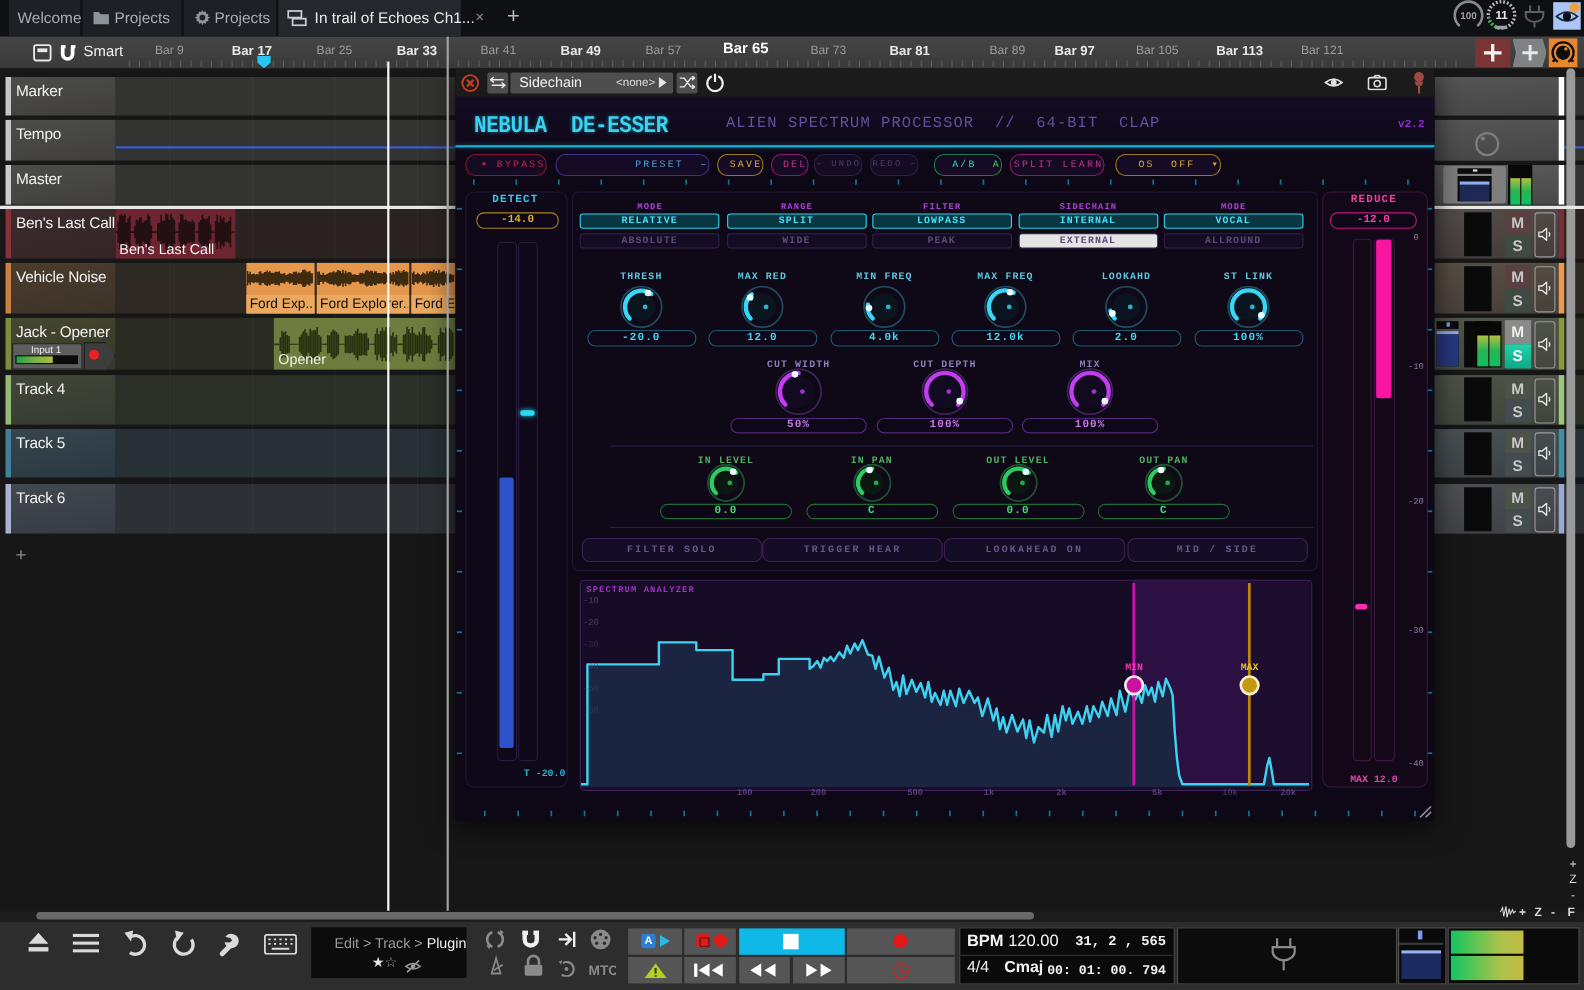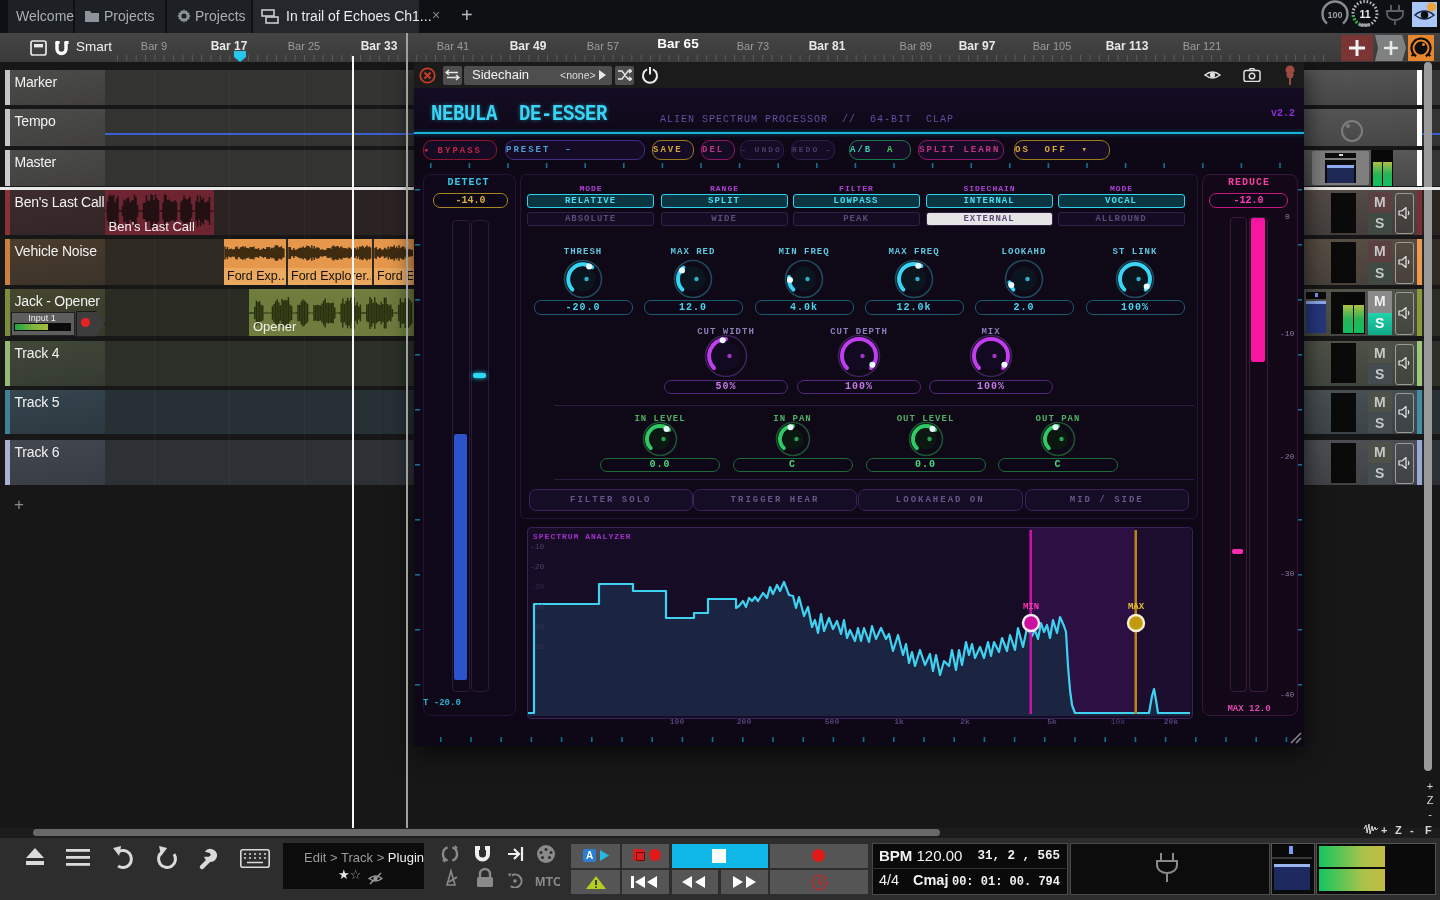--- a/index.html
+++ b/index.html
@@ -1,19 +1,19 @@
 <!DOCTYPE html>
 <html><head><meta charset="utf-8"><title>w</title><style>
 html,body{margin:0;padding:0;background:#000}
 #app{position:relative;width:1440px;height:900px;background:#161616;overflow:hidden;font-family:"Liberation Sans",sans-serif}
 .abs{position:absolute}
 .mono{font-family:"Liberation Mono",monospace}
 .vb{position:absolute;border-radius:7px;background:#0d0717;font-family:"Liberation Mono",monospace;font-weight:bold;text-align:center}
 .mbtn{position:absolute;border-radius:3px;font-family:"Liberation Mono",monospace;font-weight:bold;text-align:center;letter-spacing:1px}
-.abtn{position:absolute;height:18px;line-height:18px;border-radius:9px;background:#150b24;font-family:"Liberation Mono",monospace;font-weight:bold;font-size:9px;text-align:left;letter-spacing:2px}
+.abtn{position:absolute;height:18px;line-height:18px;border-radius:9px;background:#150b24;font-family:"Liberation Mono",monospace;font-weight:normal;font-size:9px;text-align:right;letter-spacing:2px}
 .klbl{position:absolute;font-family:"Liberation Mono",monospace;font-weight:bold;font-size:9px;letter-spacing:1px;text-align:center}
 .hdrtxt{position:absolute;left:4.5px;top:4px;font-size:14px;letter-spacing:-0.2px;color:#f2f2f2;white-space:nowrap;z-index:5}
 .ms{position:absolute;font-weight:bold;font-size:14px;color:#cccccc;text-align:center;font-family:"Liberation Sans",sans-serif}
 </style></head><body>
 <div id="app">
 <div class="abs" style="left:0;top:0;width:1440px;height:33px;background:#0e1013;z-index:30">
       <div class="abs" style="left:8px;top:0;width:65px;height:33px;background:#1d2024">
         <div class="abs" style="left:8px;top:8px;font-size:14px;color:#a8adb5;white-space:nowrap">Welcome</div>
       </div>
       <div class="abs" style="left:75px;top:0;width:90px;height:33px;background:#1d2024">
@@ -428,21 +428,21 @@
           <circle cx="9" cy="8" r="2.8" fill="none" stroke="#e0e0e0" stroke-width="1.4"></circle>
         </svg>
         <svg class="abs" style="left:868px;top:2px" width="16" height="22" viewBox="0 0 16 22">
           <circle cx="8" cy="6" r="4.5" fill="#9c4a42"></circle>
           <path d="M4 10 h8 l-1.5 4 h-5 z" fill="#9c4a42"></path>
           <path d="M8 14 v7" stroke="#9c4a42" stroke-width="2"></path>
         </svg>
       </div>
       <div class="abs" style="left:0;top:26px;width:890px;height:45px;background:linear-gradient(#150d24,#0e0818)"></div>
       <div class="abs mono" style="left:17px;top:40px;font-size:19px;font-weight:bold;letter-spacing:-0.4px;color:#38d4f4;text-shadow:0 0 4px rgba(56,212,244,0.45);transform:scaleY(1.15);transform-origin:left top">NEBULA&nbsp; DE-ESSER</div>
-      <div class="abs mono" style="left:246px;top:52px;font-size:10px;letter-spacing:1px;color:#5f51a0;white-space:nowrap">ALIEN SPECTRUM PROCESSOR&nbsp; //&nbsp; 64-BIT&nbsp; CLAP</div>
+      <div class="abs mono" style="left:246px;top:42px;font-size:14px;letter-spacing:1px;color:#5f51a0;white-space:nowrap">ALIEN SPECTRUM PROCESSOR&nbsp; //&nbsp; 64-BIT&nbsp; CLAP</div>
       <div class="abs mono" style="left:857px;top:46px;font-size:10px;font-weight:bold;color:#8a2fd0">v2.2</div>
       <div class="abs" style="left:0;top:69.5px;width:890px;height:2px;background:#17b2d6;box-shadow:0 0 4px rgba(23,178,214,0.55)"></div>
       <div class="abtn" style="left:9px;top:78px;width:72px;border:1.5px solid #8a1630;color:#c22448;font-size:9px"><span style="font-size:7px;vertical-align:1px">●</span> BYPASS</div>
       <div class="abtn" style="left:91px;top:78px;width:138px;border:1.5px solid #3d2f8a;color:#4e9fd4;font-size:9px">PRESET&nbsp; –</div>
       <div class="abtn" style="left:238px;top:78px;width:40px;border:1.5px solid #9a7a1c;color:#d4aa33;font-size:9px">SAVE</div>
       <div class="abtn" style="left:287px;top:78px;width:32px;border:1.5px solid #8a1a66;color:#c23388;font-size:9px">DEL</div>
       <div class="abtn" style="left:326px;top:78px;width:42px;border:1.5px solid #2a2048;color:#4a3c66;font-size:8px">– UNDO</div>
       <div class="abtn" style="left:377px;top:78px;width:42px;border:1.5px solid #2a2048;color:#4a3c66;font-size:8px">REDO –</div>
       <div class="abtn" style="left:435px;top:78px;width:60px;border:1.5px solid #1c7a4e;color:#35d0b0;font-size:9px">A/B&nbsp; <span style="color:#35d058">A</span></div>
       <div class="abtn" style="left:504px;top:78px;width:84px;border:1.5px solid #8a1a66;color:#c23388;font-size:9px">SPLIT LEARN</div>
@@ -527,21 +527,21 @@
         <rect x="0" y="460" width="5" height="1.6" fill="#12708c"></rect>
         <rect x="0" y="515" width="5" height="1.6" fill="#12708c"></rect>
       </svg>
       <div class="abs" style="left:9px;top:112px;width:91px;height:540px;border:1px solid #241538;border-radius:8px;background:#0e0818"></div>
       <div class="abs mono" style="left:9px;top:115px;width:91px;text-align:center;font-size:10px;font-weight:bold;letter-spacing:1px;color:#35c8e8">DETECT</div>
       <div class="vb" style="left:19px;top:131px;width:73px;height:13px;line-height:13px;border:1px solid #a8861f;color:#d8b13a;font-size:10px">-14.0</div>
       <div class="abs" style="left:38px;top:158px;width:16px;height:470px;border:1px solid #2a1a3e;border-radius:4px"></div>
       <div class="abs" style="left:57px;top:158px;width:16px;height:470px;border:1px solid #2a1a3e;border-radius:4px"></div>
       <div class="abs" style="left:39.5px;top:372px;width:13.5px;height:246px;background:#2b53cc;border-radius:2px"></div>
       <div class="abs" style="left:58.5px;top:311px;width:13px;height:5px;background:#2ad9f2;border-radius:2px;box-shadow:0 0 5px #2ad9f2"></div>
-      <div class="abs mono" style="left:9px;top:636px;width:91px;text-align:left;font-size:9px;font-weight:bold;color:#2ab0cc">T -20.0</div>
+      <div class="abs mono" style="left:9px;top:636px;width:91px;text-align:right;font-size:9px;font-weight:bold;color:#2ab0cc">T -20.0</div>
       <div class="abs" style="left:788px;top:112px;width:94px;height:540px;border:1px solid #38163a;border-radius:8px;background:#130818"></div>
       <div class="abs mono" style="left:788px;top:115px;width:94px;text-align:center;font-size:10px;font-weight:bold;letter-spacing:1px;color:#f13fa0">REDUCE</div>
       <div class="vb" style="left:795px;top:131px;width:77px;height:13px;line-height:13px;border:1px solid #c2187f;color:#ff3fb3;font-size:10px">-12.0</div>
       <div class="abs" style="left:816px;top:155px;width:15px;height:473px;border:1px solid #3a1a3e;border-radius:4px"></div>
       <div class="abs" style="left:835px;top:155px;width:17px;height:473px;border:1px solid #3a1a3e;border-radius:4px"></div>
       <div class="abs" style="left:836.5px;top:156px;width:14px;height:144px;background:#f715a2;border-radius:2px"></div>
       <div class="abs" style="left:818px;top:487px;width:11px;height:4.5px;background:#ff2bb0;border-radius:2px"></div>
       <div class="abs mono" style="left:871px;top:150px;font-size:8px;color:#8f7aa0">0</div>
       <div class="abs mono" style="left:866px;top:267px;font-size:8px;color:#8f7aa0">-10</div>
       <div class="abs mono" style="left:866px;top:390px;font-size:8px;color:#8f7aa0">-20</div>

